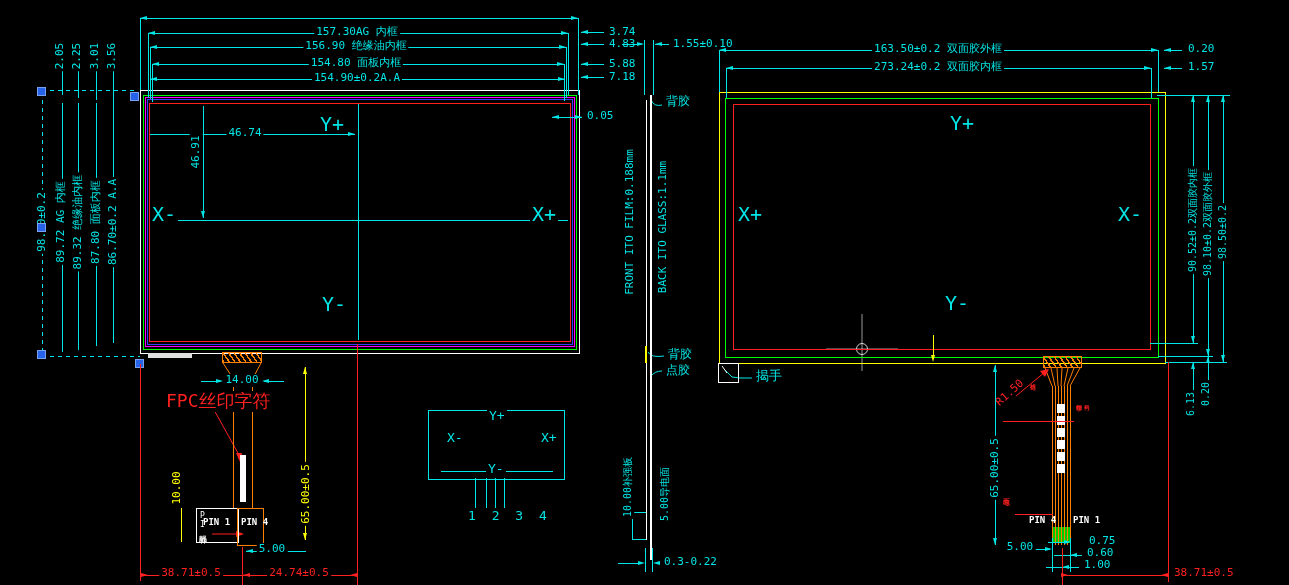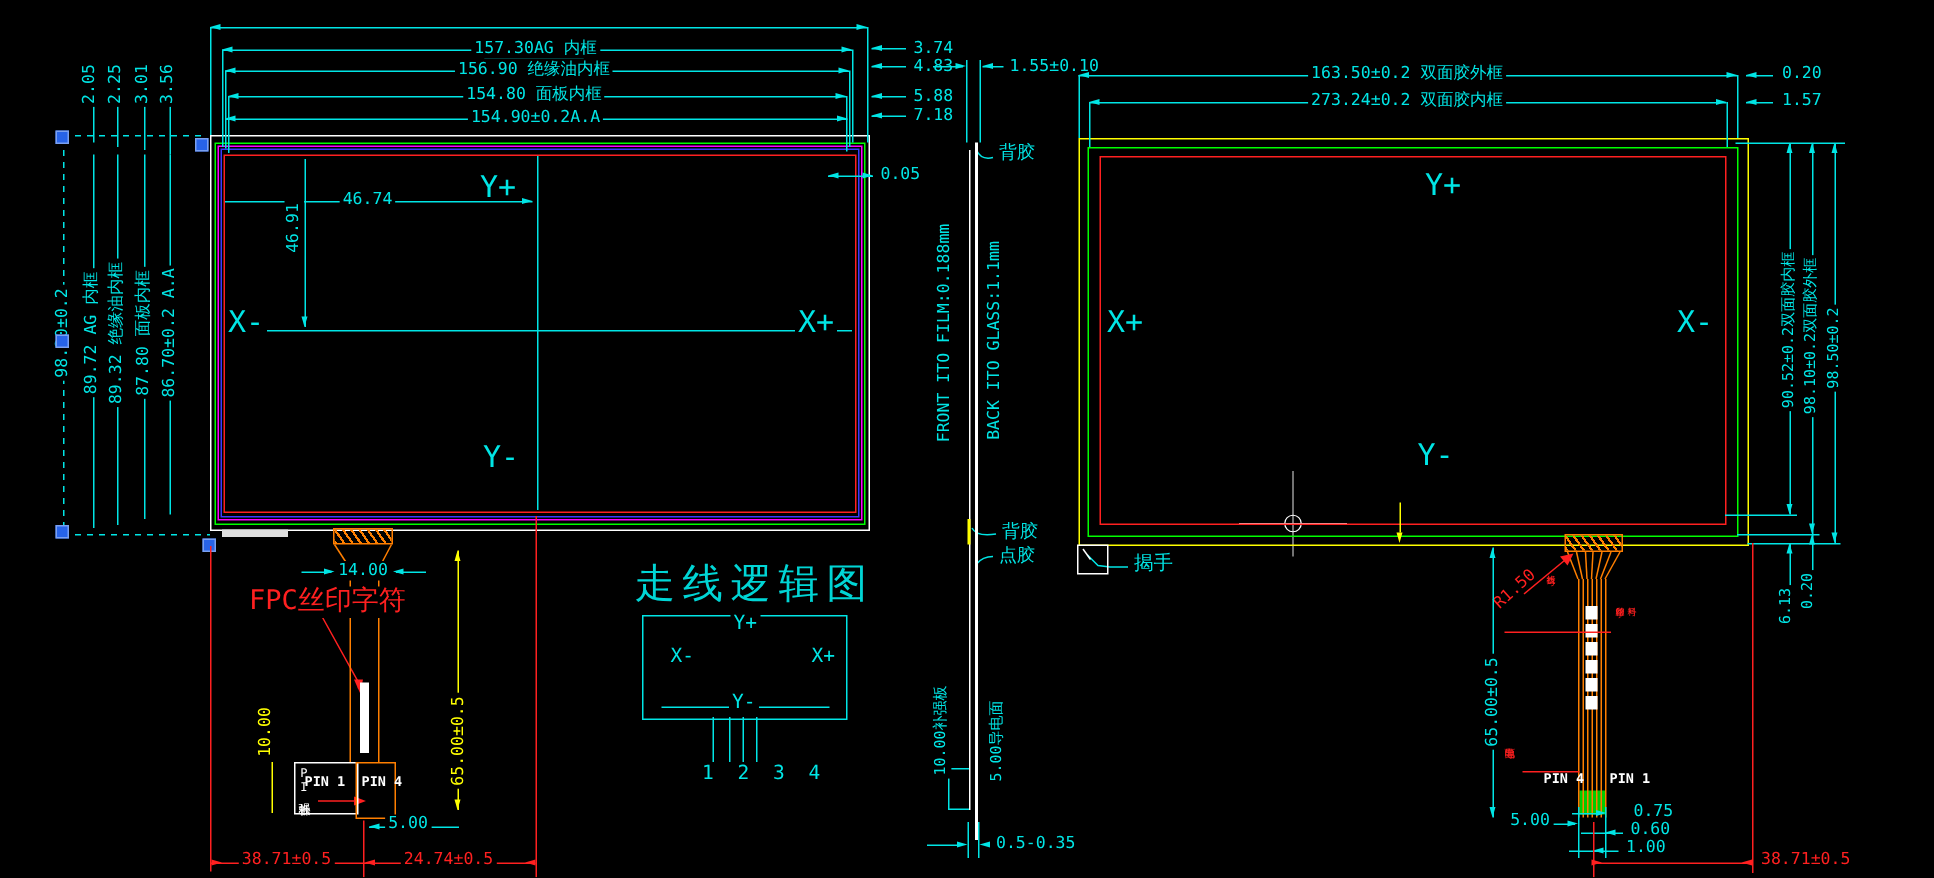--- a/index.html
+++ b/index.html
@@ -224,23 +224,22 @@
   <div class="hl" style="left:632px;top:512px;width:14px;"></div>
   <div class="hl" style="left:632px;top:539px;width:14px;"></div>
   <div class="dt rot" style="left:628px;top:487px;font-size:10px;">10.00补强板</div>
   <div class="dt rot" style="left:665px;top:494px;font-size:10px;">5.00导电面</div>
 
   <div class="vl" style="left:645px;top:548px;height:24px;"></div>
   <div class="vl" style="left:652px;top:548px;height:24px;"></div>
   <div class="hl" style="left:618px;top:563px;width:20px;"></div>
   <div class="ar ar-r" style="left:638px;top:560.5px;"></div>
   <div class="ar ar-l" style="left:653px;top:560.5px;"></div>
-  <div class="dt" style="left:662px;top:556px;">0.5-0.35</div>
-
-  <div class="abs" style="left:423px;top:376px;color:#00d5d5;font:27px/1 'DejaVu Sans Mono',monospace;letter-spacing:5px;white-space:nowrap;">走线逻辑图</div>
+  <div class="dt" style="left:662px;top:556px;">0.3-0.22</div>
+
   <div class="frame" style="left:428px;top:410px;width:135px;height:68px;border-color:#00e5e5;"></div>
   <div class="hl" style="left:441px;top:471px;width:112px;"></div>
   <div class="dt" style="left:487px;top:409px;font-size:13px;">Y+</div>
   <div class="dt" style="left:445px;top:431px;font-size:13px;">X-</div>
   <div class="dt" style="left:539px;top:431px;font-size:13px;">X+</div>
   <div class="dt" style="left:486px;top:462px;font-size:13px;">Y-</div>
   <div class="vl" style="left:475px;top:478px;height:30px;"></div>
   <div class="vl" style="left:486px;top:478px;height:30px;"></div>
   <div class="vl" style="left:495px;top:478px;height:30px;"></div>
   <div class="vl" style="left:504px;top:478px;height:30px;"></div>

